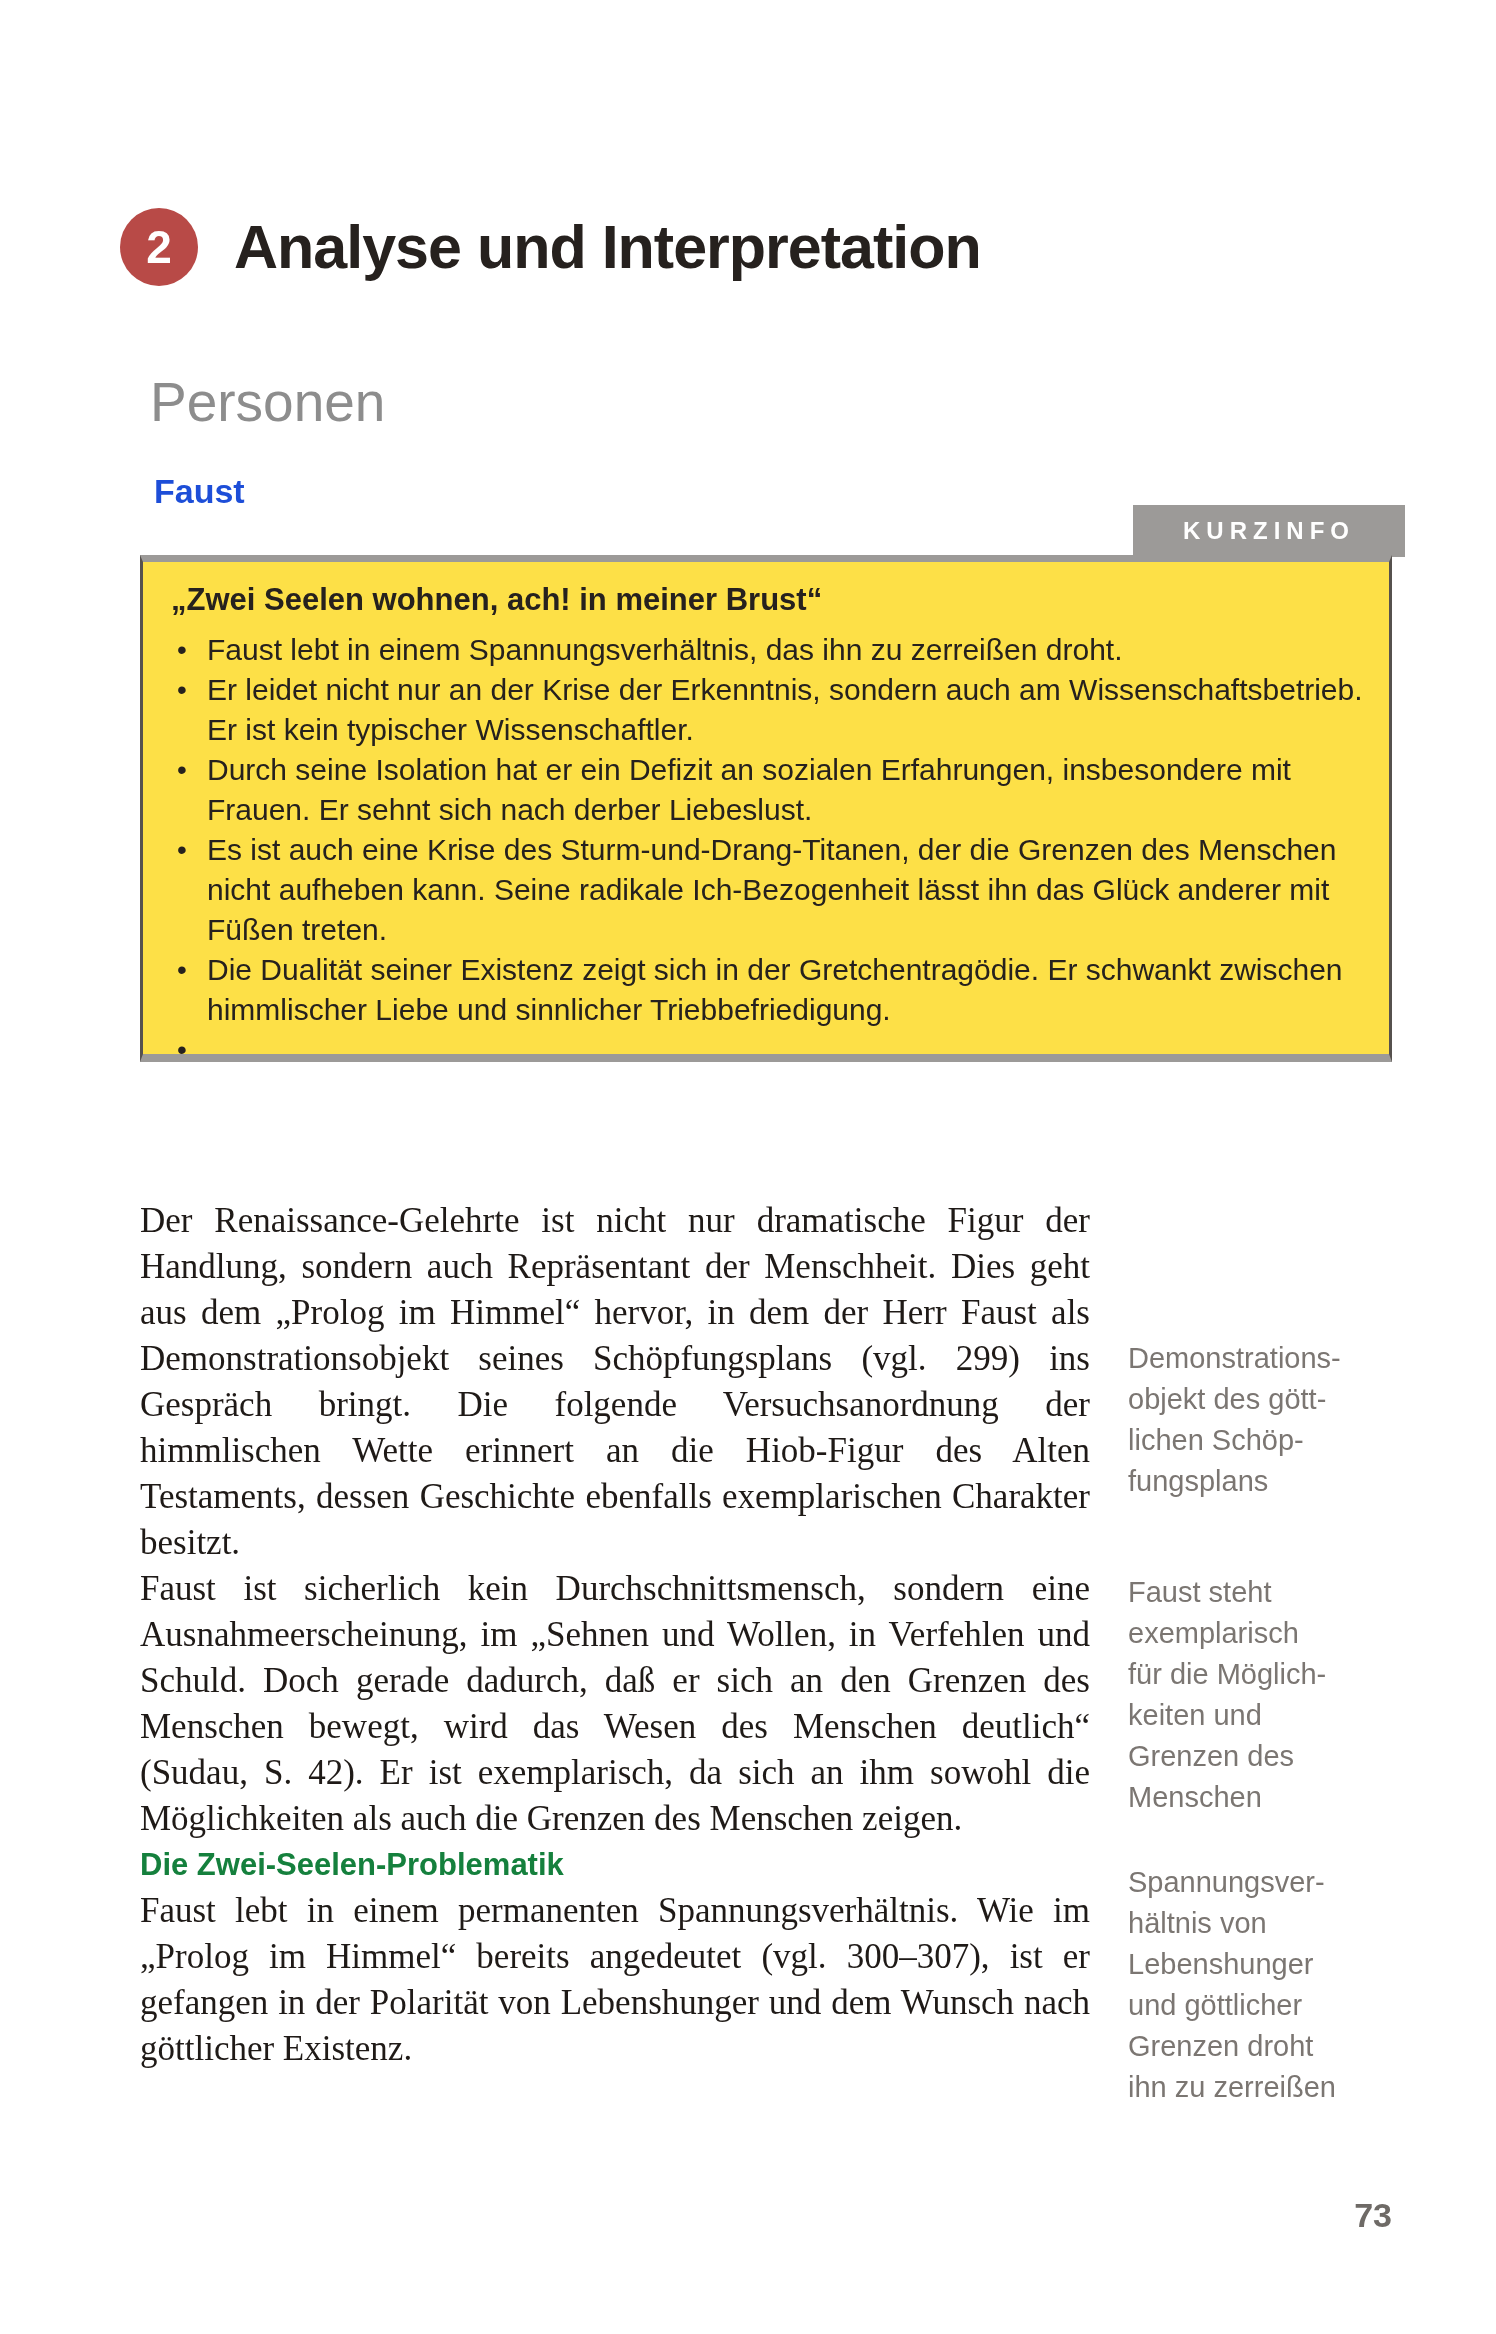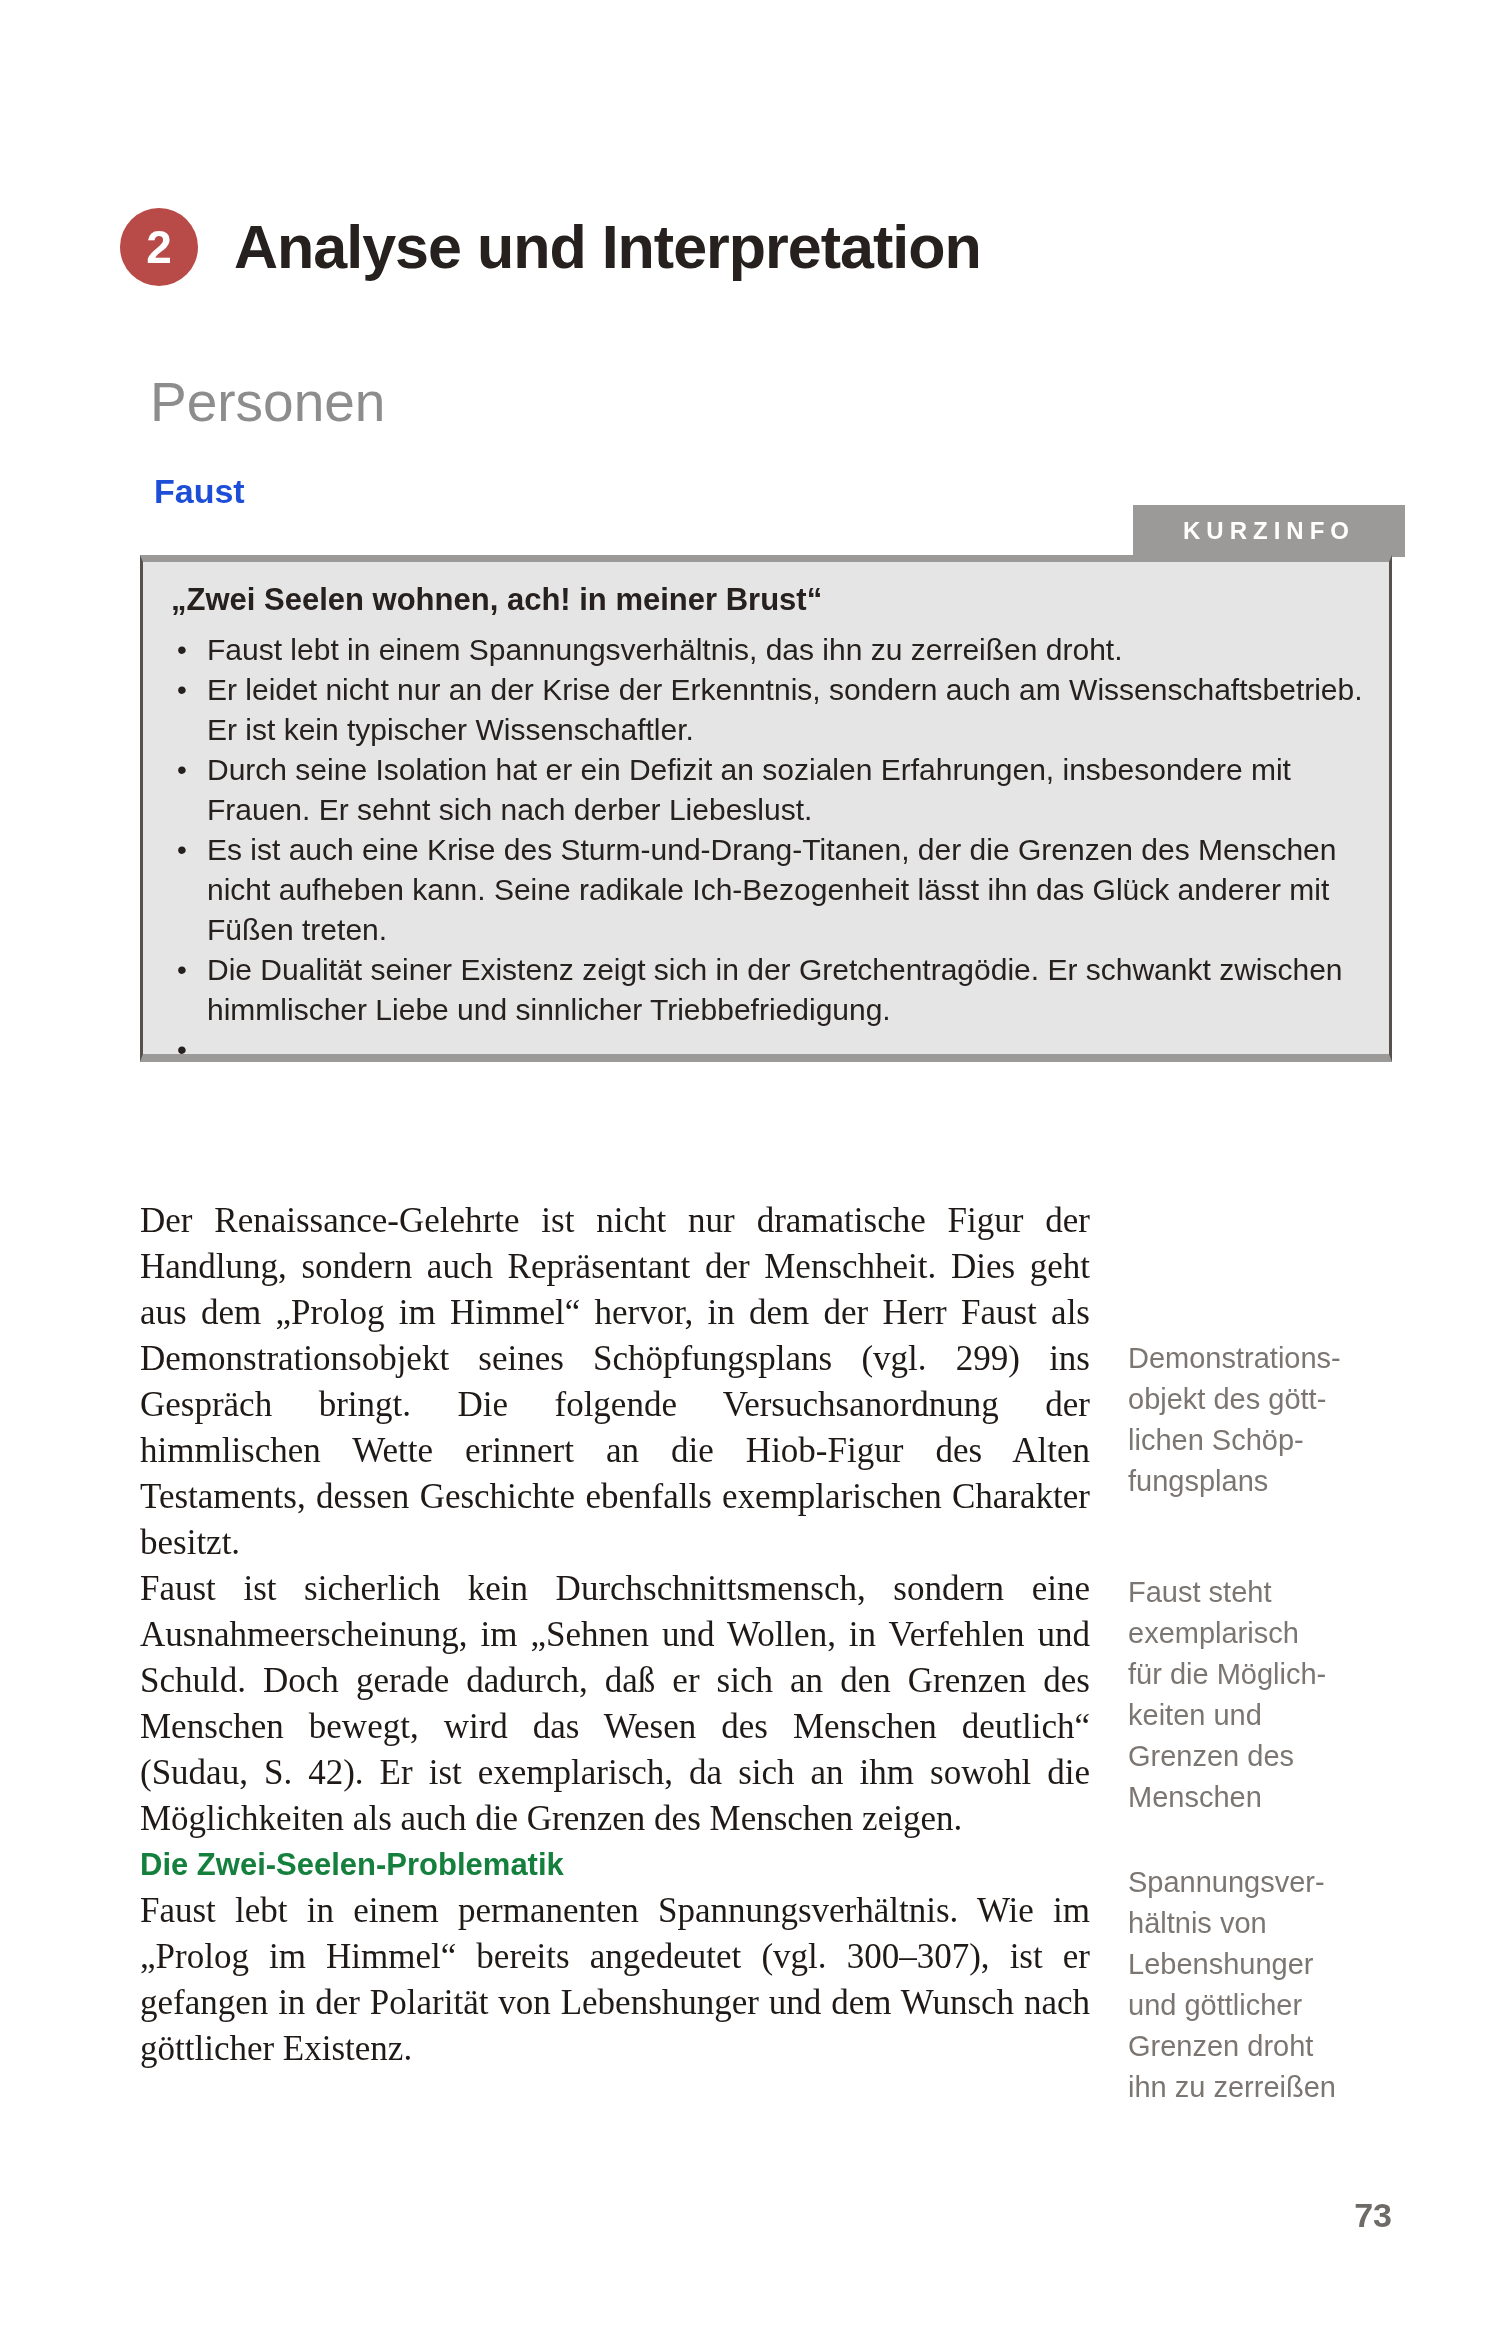--- a/index.html
+++ b/index.html
@@ -79,21 +79,21 @@
   }
   .kurzinfo-box {
     position: absolute;
     top: 555px; left: 140px;
     width: 1252px;
     box-sizing: border-box;
     border-top: 7px solid var(--label-gray, #9c9a98);
     border-bottom: 8px solid var(--label-gray, #9c9a98);
     border-left: 3px solid #56514e;
     border-right: 3px solid #56514e;
-    background: #e5e5e5;
+    background: #fde047;
     padding: 20px 24px 24px 28px;
   }
   .kurzinfo-title {
     margin: 0 0 12px 0;
     font-size: 31px;
     font-weight: bold;
     color: #26211e;
   }
   .kurzinfo-list {
     list-style: none;

